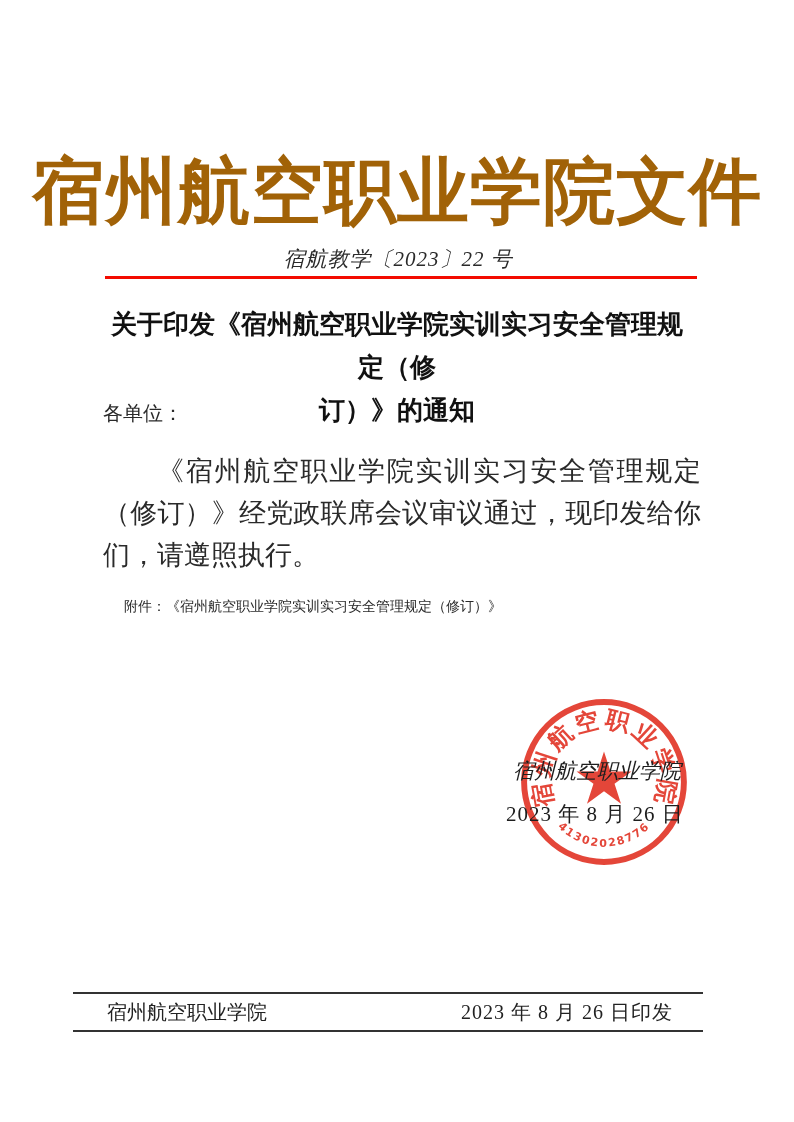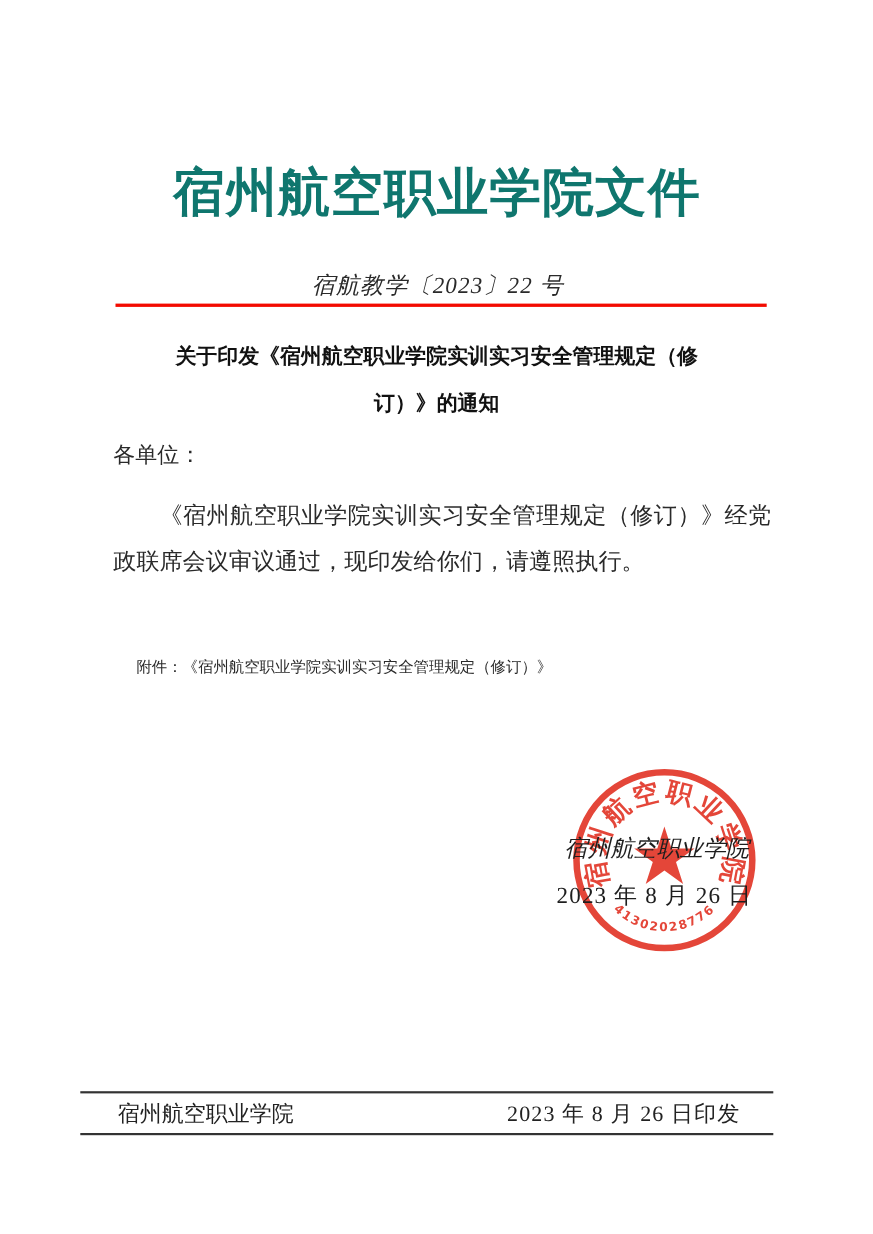--- a/index.html
+++ b/index.html
@@ -8,54 +8,53 @@
     width:794px; height:1122px;
     margin:0 auto;
     background:#ffffff;
     overflow:hidden;
     font-family:"Liberation Serif","DejaVu Serif",serif;
     color:#2a2a2a;
   }
   .org-title {
     position:absolute; top:144px; left:0; width:100%;
     text-align:center;
-    font-size:47px; font-weight:bold;
-    color:#0f766e;
+    font-size:72px; font-weight:bold;
+    color:#a16207;
     letter-spacing:1px;
     white-space:nowrap;
   }
   .doc-number {
     position:absolute; top:245px; left:1px; width:100%;
     text-align:center;
     font-size:21px;
     font-style:italic;
     color:#2a2a2a;
     letter-spacing:1px;
   }
   .red-rule {
     position:absolute; top:276px; left:105px;
     width:592px; height:3px;
     background:#f30b00;
   }
   .doc-title {
     position:absolute; top:303px; left:100px; width:594px;
     text-align:center;
-    font-size:19px; font-weight:bold; line-height:43px;
+    font-size:26px; font-weight:bold; line-height:43px;
     color:#111111;
   }
   .salutation {
     position:absolute; top:400px; left:103px;
     font-size:20px;
   }
   .paragraph {
     position:absolute; top:450px; left:103px; width:598px;
-    font-size:21px; line-height:42px;
+    font-size:27px; line-height:42px;
     text-align:justify;
     text-indent:2em;
-    font-family:Liberation Mono, monospace;
   }
   .attachment {
     position:absolute; top:598px; left:103px; width:600px;
     font-size:14px;
     text-indent:1.5em;
   }
   .seal {
     position:absolute; left:519px; top:697px;
     width:170px; height:170px;
     opacity:0.93;

